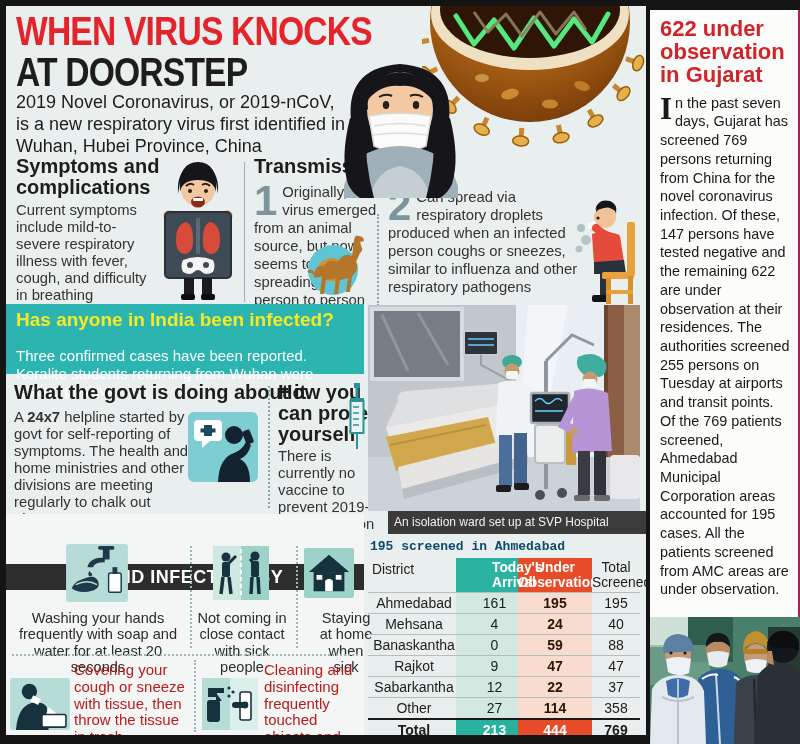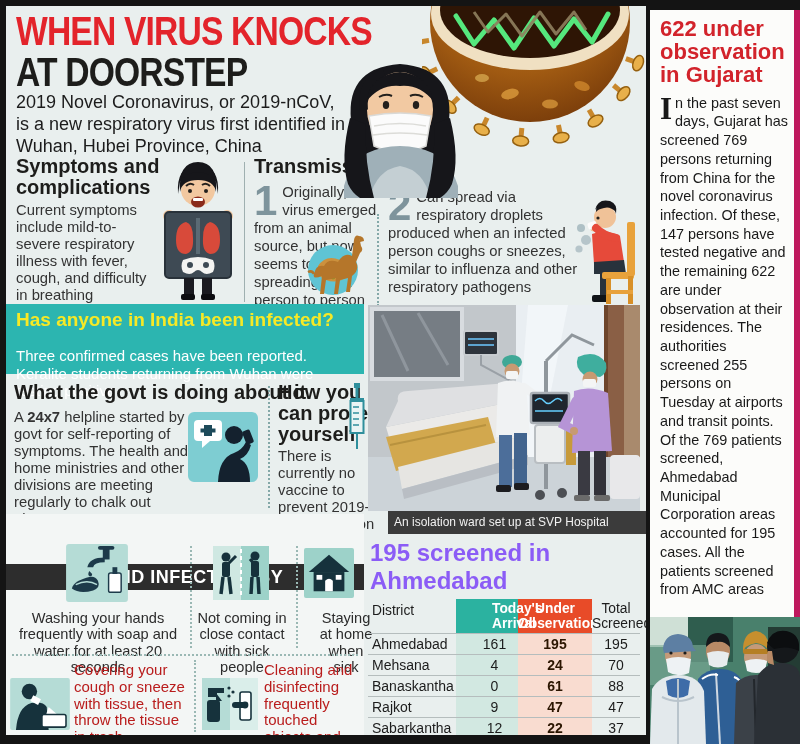--- a/index.html
+++ b/index.html
@@ -56,37 +56,37 @@
   .av-icon { position:absolute; }
   .av-vdot { position:absolute; border-left:2px dotted #9ab8b4; }
   #av-hdot { position:absolute; left:6px; top:140px; width:346px; border-top:2px dotted #9ab8b4; }
   .av-txt { position:absolute; font-size:15px; line-height:1.12; color:#b91c1c; }
 
   
   .ward-svg { position:absolute; left:362px; top:299px; width:272px; height:206px; }
   #photo-cap { position:absolute; left:382px; top:505px; width:272px; height:23px; background:#3b3b3b;
                color:#f2f2f2; font-size:12px; line-height:23px; padding-left:6px; }
   #table-block { position:absolute; left:362px; top:530px; width:272px; }
-  #table-title { font-size:24px; font-weight:bold; color:#8b5cf6; margin:3px 0 4px 2px; }
+  #table-title { font-size:13px; font-weight:bold; color:#0c4a6e; margin:3px 0 4px 2px;font-family:Liberation Mono, monospace; }
   table { width:272px; border-collapse:collapse; font-size:14px; color:#1c1c1c; table-layout:fixed; }
   th { font-weight:normal; font-size:13.8px; white-space:pre-line; padding:2px 0; vertical-align:middle; line-height:1.1; }
   th.c-district { text-align:left; padding-left:4px; vertical-align:top; padding-top:4px; }
   th.c-arr { background:#2bb2a0; color:#fff; font-weight:bold;padding-left:36px; }
   th.c-obs { background:#e84b28; color:#fff; font-weight:bold; }
   td { padding:2px 0; text-align:center; height:20px; }
-  td.c-district { text-align:left; padding-left:4px; }
+  td.c-district { text-align:center; padding-left:4px; }
   tr.data-row { border-bottom:1px solid #b5bdbd; }
   td.c-arr { background:#d2e8e1;padding-left:15px; }
   td.c-obs { background:#f9dcd0; font-weight:bold; color:#2b1500; }
   tr.total-row { border-top:2px solid #1a1a1a; font-weight:bold; }
   tr.total-row td.c-arr { background:#28b19e; color:#fff; }
   tr.total-row td.c-obs { background:#e84b28; color:#fff; }
 
   
-  #sidebar { position:absolute; left:650px; top:10px; width:150px; height:734px; background:#fcfcfa; border-right:6px solid #be185d; }
+  #sidebar { position:absolute; left:650px; top:10px; width:150px; height:734px; background:#fcfcfa; border-right:2px solid #be185d; }
   #sb-headline { margin:8px 8px 0 10px; font-size:22px; font-weight:bold; color:#d2232b; line-height:1.04; }
   #sb-body { margin:7px 6px 0 10px; font-size:14.4px; line-height:1.3; color:#191919; height:500px; overflow:hidden; }
   #sb-drop { float:left; font-family:"Liberation Serif", serif; font-size:31px; font-weight:bold; line-height:.85; margin:2px 3px 0 0; color:#191919; }
   .crowd-svg { position:absolute; left:0; top:607px; width:150px; height:127px; }
 </style>
 </head>
 <body>
 
 <div id="page">
 
@@ -420,26 +420,26 @@
         <tr class="data-row">
           <td class="c-district">Ahmedabad</td>
           <td class="c-arr">161</td>
           <td class="c-obs">195</td>
           <td>195</td>
         </tr>
         <tr class="data-row">
           <td class="c-district">Mehsana</td>
           <td class="c-arr">4</td>
           <td class="c-obs">24</td>
-          <td>70</td>
+          <td>40</td>
         </tr>
         <tr class="data-row">
           <td class="c-district">Banaskantha</td>
           <td class="c-arr">0</td>
-          <td class="c-obs">61</td>
+          <td class="c-obs">59</td>
           <td>88</td>
         </tr>
         <tr class="data-row">
           <td class="c-district">Rajkot</td>
           <td class="c-arr">9</td>
           <td class="c-obs">47</td>
           <td>47</td>
         </tr>
         <tr class="data-row">
           <td class="c-district">Sabarkantha</td>

